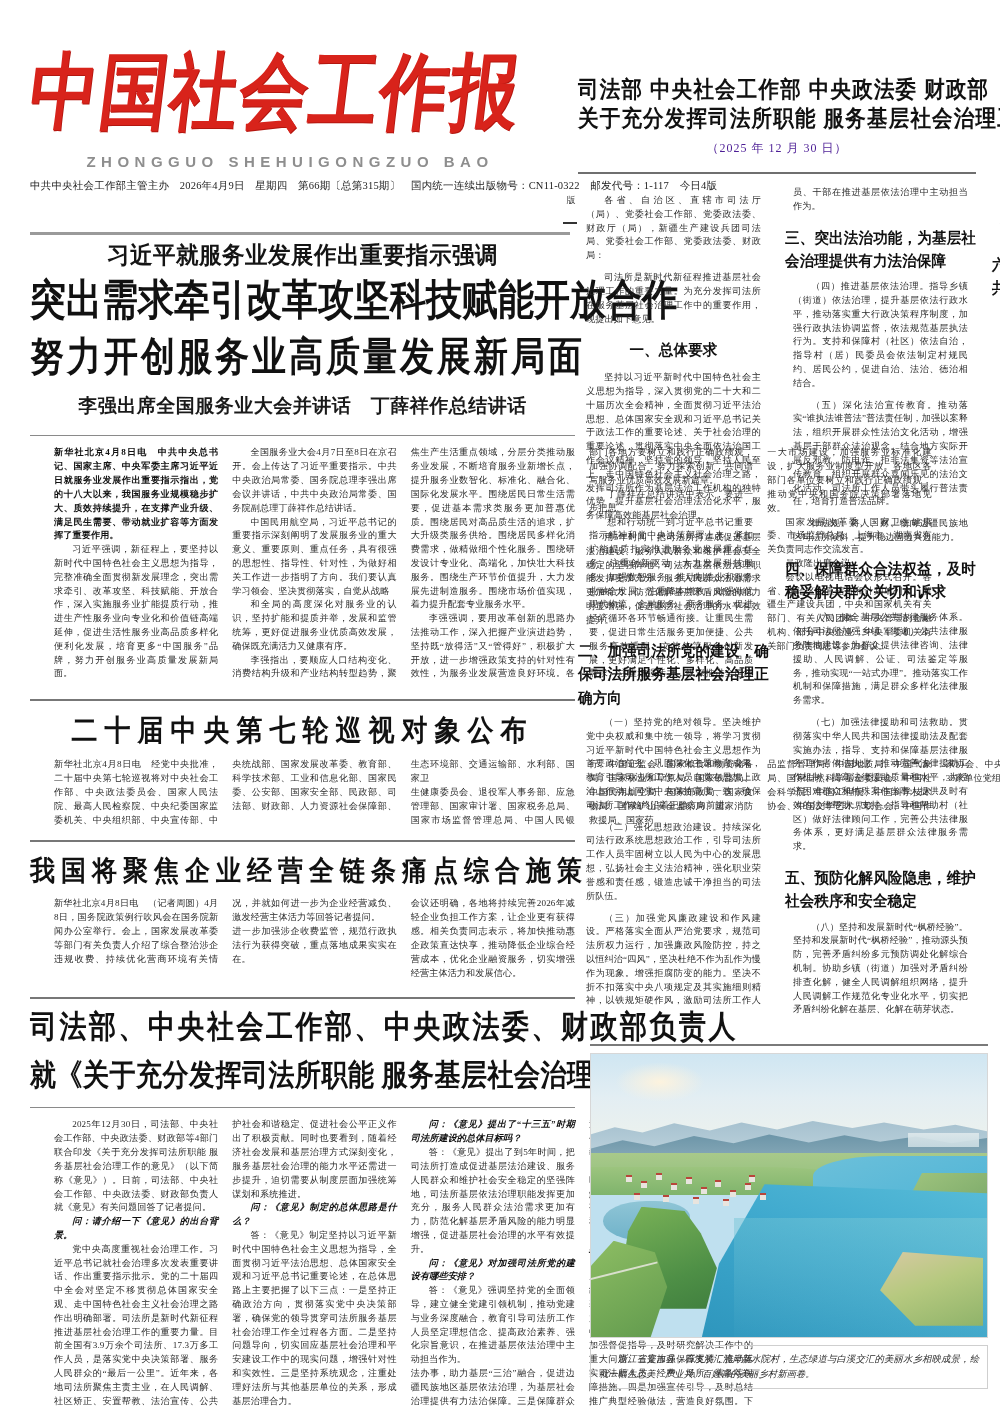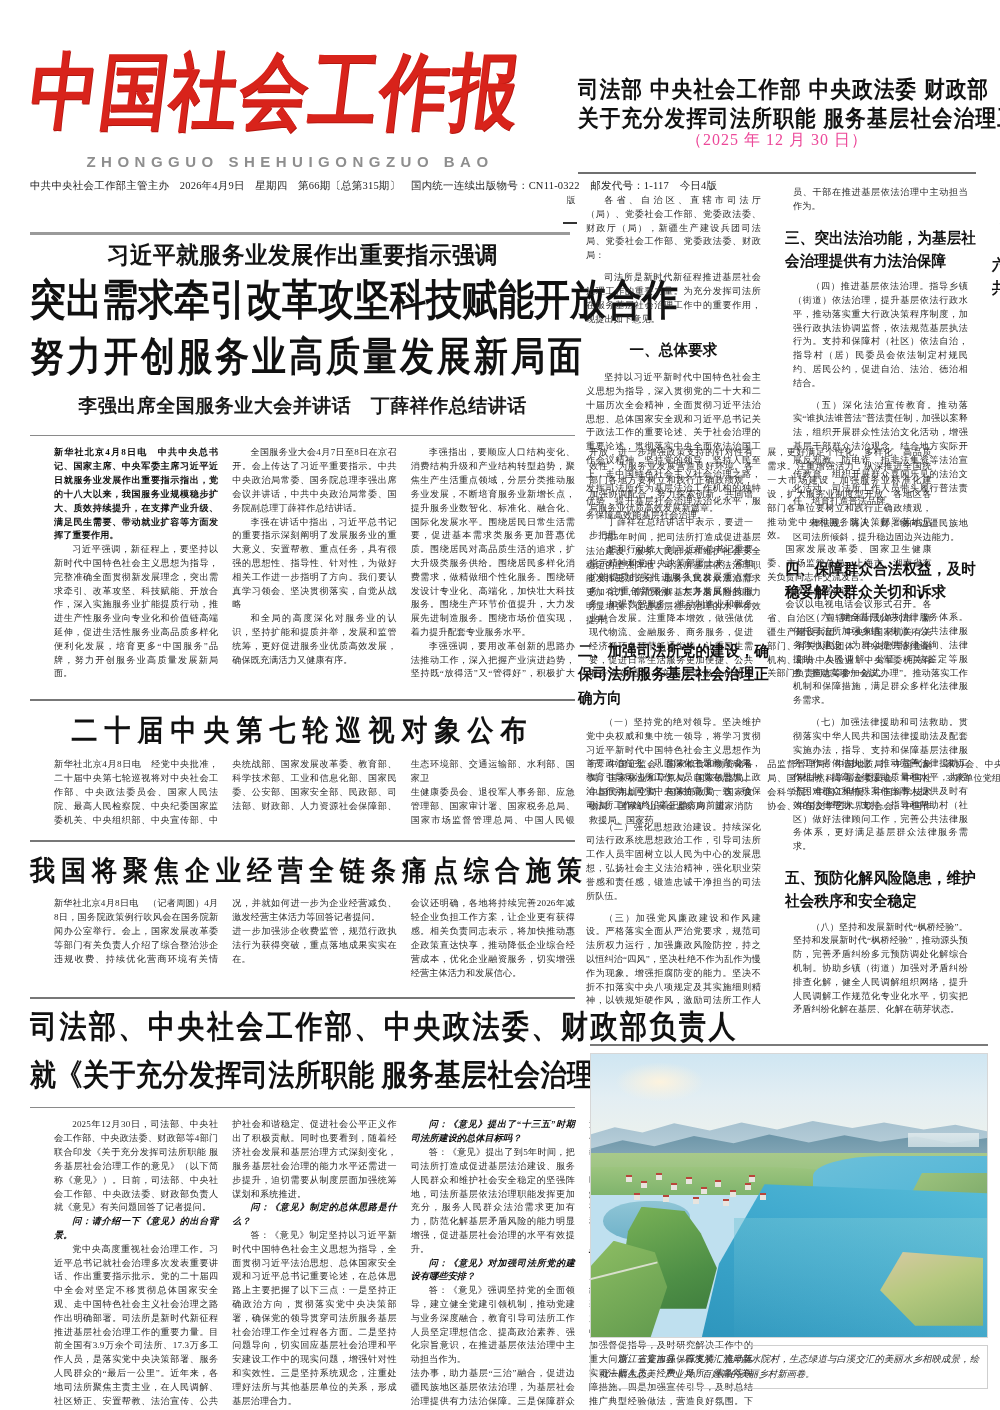--- a/index.html
+++ b/index.html
@@ -37,21 +37,21 @@
   .mh-rule{position:absolute;left:30px;top:232px;width:540px;height:3px;background:#9a9a9a;}
 
   .mh-right{position:absolute;left:578px;top:72px;width:398px;text-align:center;}
   .decree-l1,.decree-l2{
     font-family:"Liberation Sans",sans-serif;
     font-weight:700;font-size:20.5px;line-height:1.42;
     letter-spacing:1.2px;color:#111;white-space:nowrap;
     transform:scaleY(1.12);transform-origin:center top;
   }
   .decree-date{
-    font-size:16px;letter-spacing:1px;color:#ec4899;
+    margin-top:10px;font-size:12px;letter-spacing:1px;color:#4c1d95;
   }
   .mh-right-rule{position:absolute;left:578px;top:172px;width:398px;height:2px;background:#6f6f6f;}
   .vtab{
     position:absolute;left:566px;top:196px;width:10px;
     font-size:9px;color:#444;line-height:1.1;text-align:center;
   }
   .vtab-bar{position:absolute;left:563px;top:222px;width:14px;height:2px;background:#333;}
 
   
   .leftzone{position:absolute;left:30px;top:240px;width:545px;}
@@ -206,21 +206,21 @@
       <div class="kicker">习近平就服务业发展作出重要指示强调</div>
       <div class="head-1">突出需求牵引改革攻坚科技赋能开放合作</div>
       <div class="head-1 head-2">努力开创服务业高质量发展新局面</div>
       <div class="subhead">李强出席全国服务业大会并讲话　丁薛祥作总结讲话</div>
       <div class="rule-thin" style="margin-top:16px"></div>
 
       <div class="cols3 body" style="height:243px">
         <p class="noind"><span class="lead">新华社北京4月8日电　中共中央总书记、国家主席、中央军委主席习近平近日就服务业发展作出重要指示指出，党的十八大以来，我国服务业规模稳步扩大、质效持续提升，在支撑产业升级、满足民生需要、带动就业扩容等方面发挥了重要作用。</span></p>
         <p>习近平强调，新征程上，要坚持以新时代中国特色社会主义思想为指导，完整准确全面贯彻新发展理念，突出需求牵引、改革攻坚、科技赋能、开放合作，深入实施服务业扩能提质行动，推进生产性服务业向专业化和价值链高端延伸，促进生活性服务业高品质多样化便利化发展，培育更多“中国服务”品牌，努力开创服务业高质量发展新局面。</p>
         <p>全国服务业大会4月7日至8日在京召开。会上传达了习近平重要指示。中共中央政治局常委、国务院总理李强出席会议并讲话，中共中央政治局常委、国务院副总理丁薛祥作总结讲话。</p>
-        <p>李强在讲话中指出，习近平总书记的重要指示深刻阐明了发展服务业的重大意义、安置帮教、重点任务，具有很强的思想性、指导性、针对性，为做好相关工作进一步指明了方向。我们要认真学习领会、坚决贯彻落实，自觉从战略</p>
+        <p>中国民用航空局，习近平总书记的重要指示深刻阐明了发展服务业的重大意义、重要原则、重点任务，具有很强的思想性、指导性、针对性，为做好相关工作进一步指明了方向。我们要认真学习领会、坚决贯彻落实，自觉从战略</p>
         <p>和全局的高度深化对服务业的认识，坚持扩能和提质并举，发展和监管统筹，更好促进服务业优质高效发展，确保既充满活力又健康有序。</p>
         <p>李强指出，要顺应人口结构变化、消费结构升级和产业结构转型趋势，聚焦生产生活重点领域，分层分类推动服务业发展，不断培育服务业新增长点，提升服务业数智化、标准化、融合化、国际化发展水平。围绕居民日常生活需要，促进基本需求类服务更加普惠优质。围绕居民对高品质生活的追求，扩大升级类服务供给。围绕居民多样化消费需求，做精做细个性化服务。围绕研发设计专业化、高端化，加快壮大科技服务。围绕生产环节价值提升，大力发展先进制造服务。围绕市场价值实现，着力提升配套专业服务水平。</p>
         <p>李强强调，要用改革创新的思路办法推动工作，深入把握产业演进趋势，坚持既“放得活”又“管得好”，积极扩大开放，进一步增强政策支持的针对性有效性，为服务业发展营造良好环境。各部门各地方要树立和践行正确政绩观，加强协调配合，努力探索创新，共同谱写服务业优质高效发展新篇章。</p>
         <p>丁薛祥在总结讲话中表示，要进一步把思</p>
         <p>想和行动统一到习近平总书记重要指示精神和党中央决策部署上来，紧扣扩能提质扎实推进服务业发展重点任务。注重创新驱动，大力发展科技服务、加强数智服务，推动制造业和服务业融合发展。注重降本增效，做强做优现代物流、金融服务、商务服务，促进经济循环各环节畅通衔接。让重民生需要，促进日常生活服务更加便捷、公共服务高效适配、文旅体等服务创新发展，更好满足个性化、多样化、高品质需求。注重增强活力，纵深推进全国统一大市场建设，加强服务业标准化建设，扩大服务业制度型开放。各地区各部门各单位要树立和践行正确政绩观，推动党中央和国务院决策部署落地见效。</p>
         <p>国家发展改革委、国家卫生健康委、市场监管总局、上海市、湖南省有关负责同志作交流发言。</p>
         <p>吴政隆出席会议。</p>
         <p>会议以电视电话会议形式召开。各省、自治区、直辖市和计划单列市、新疆生产建设兵团，中央和国家机关有关部门、有关人民团体、中央管理的金融机构、部分中央企业，中央军委机关有关部门负责同志等参加会议。</p>
       </div>
     </div>

